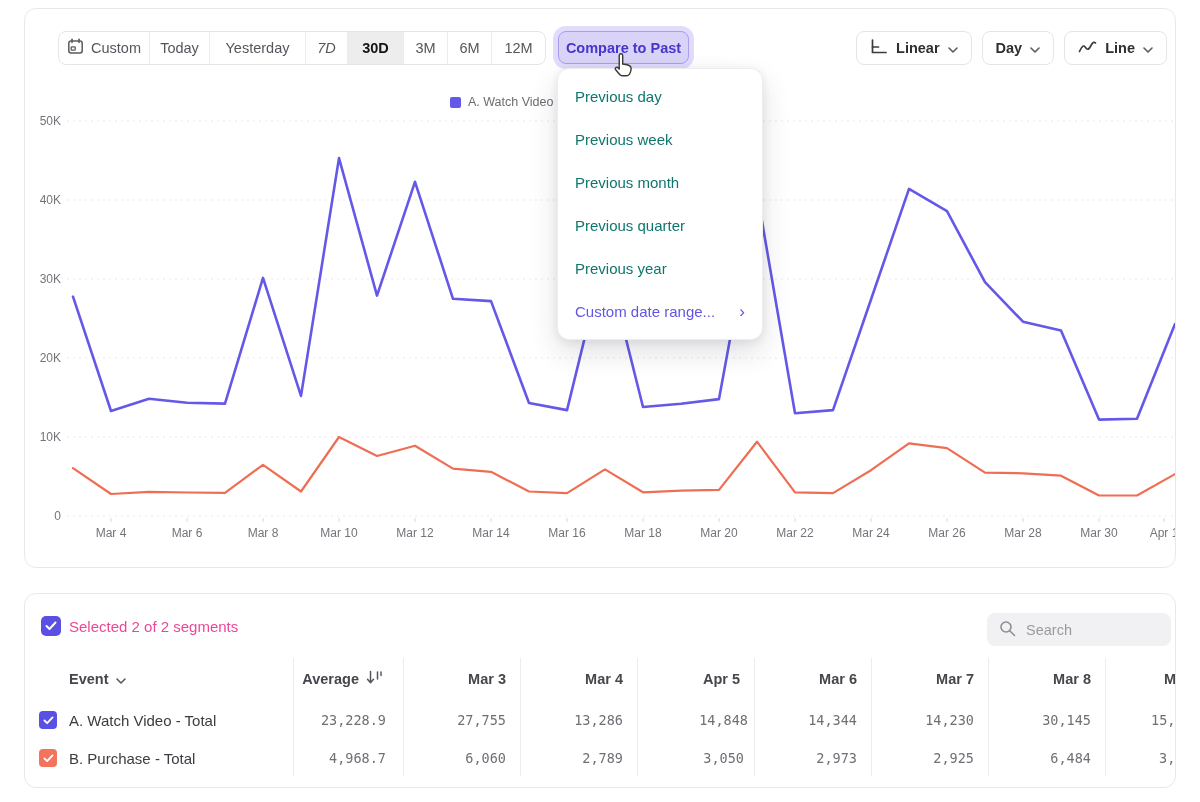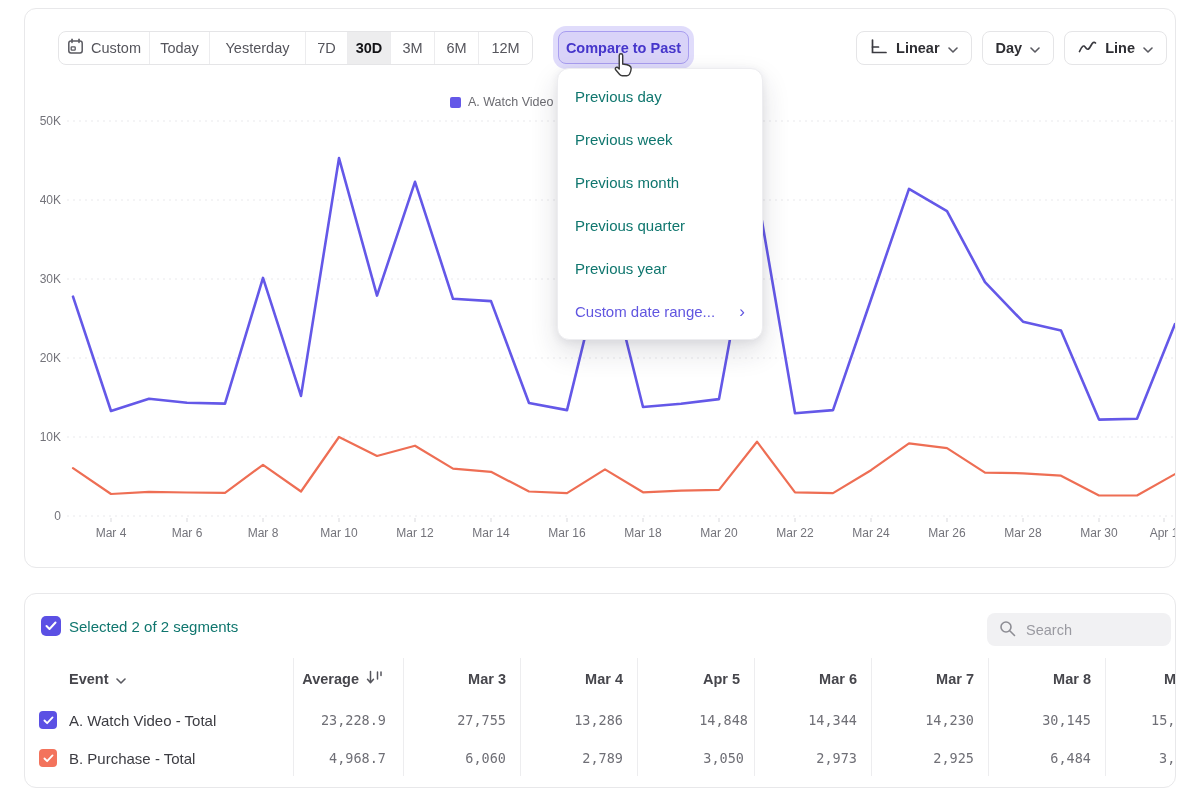--- a/index.html
+++ b/index.html
@@ -37,21 +37,21 @@
   .dropdown{position:absolute;left:557px;top:68px;width:206px;background:#fff;border:1px solid #ededf0;border-radius:12px;
             box-shadow:0 12px 28px rgba(35,35,60,.14),0 2px 8px rgba(35,35,60,.08);z-index:50;padding:6px 0;box-sizing:border-box;}
   .menu-item{height:43px;display:flex;align-items:center;padding:0 17px;font-size:15px;color:#0f766e;cursor:pointer;}
   .menu-item.custom{color:#6156e0;justify-content:space-between;}
   .chev-right{font-size:17px;color:#6156e0;line-height:1;}
 
   .cursor{position:absolute;left:613px;top:52px;z-index:60;pointer-events:none;}
 
   
   .checkbox{position:absolute;display:flex;align-items:center;justify-content:center;border-radius:5px;transform:translateY(-50%);}
-  .summary{position:absolute;left:44px;top:32px;transform:translateY(-50%);font-size:15px;color:#0f766e;}
+  .summary{position:absolute;left:44px;top:32px;transform:translateY(-50%);font-size:15px;color:#ec4899;}
   .search{position:absolute;left:962px;top:19px;width:184px;height:33px;background:#f1f1f3;border-radius:8px;
           display:flex;align-items:center;gap:10px;padding:0 12px;box-sizing:border-box;color:#9a9aa1;font-size:14.5px;cursor:text;}
   .th{position:absolute;transform:translateY(-50%);font-size:14.5px;font-weight:600;color:#46464c;white-space:nowrap;}
   .th.flex{display:flex;align-items:center;gap:7px;}
   .num{position:absolute;transform:translateY(-50%);font-family:"DejaVu Sans Mono",monospace;font-size:13.5px;
        color:#6f6f76;text-align:right;white-space:nowrap;}
   .num.frag{text-align:left;}
   .row-label{position:absolute;left:44px;transform:translateY(-50%);font-size:15px;color:#3c3c42;white-space:nowrap;}
   .divider{position:absolute;width:1px;top:64px;height:118px;background:#ededef;}
 </style>
@@ -71,24 +71,24 @@
               <rect x="4.2" y="8.8" width="4" height="3.4" rx="0.7" fill="none" stroke="#595960" stroke-width="1.3"></rect>
             </svg></span>
           <span>Custom</span>
         </div>
         <div class="preset" style="width: 60px;">
           <span>Today</span>
         </div>
         <div class="preset" style="width: 96px;">
           <span>Yesterday</span>
         </div>
-        <div class="preset" style="width: 42px;">
+        <div class="preset" style="width: 42px; font-style: italic;">
           <span>7D</span>
         </div>
-        <div class="preset selected" style="width: 43px;">
+        <div class="preset selected" style="width: 56px;">
           <span>30D</span>
         </div>
         <div class="preset" style="width: 44px;">
           <span>3M</span>
         </div>
         <div class="preset" style="width: 44px;">
           <span>6M</span>
         </div>
         <div class="preset" style="width: 54px;">
           <span>12M</span>

